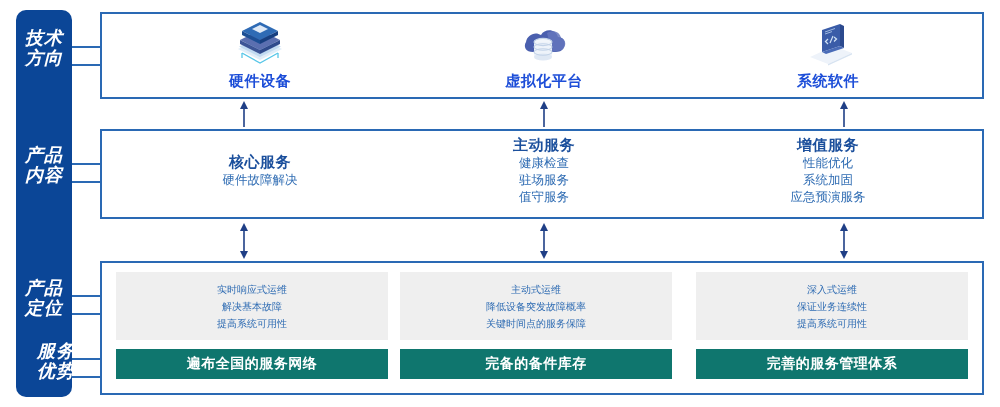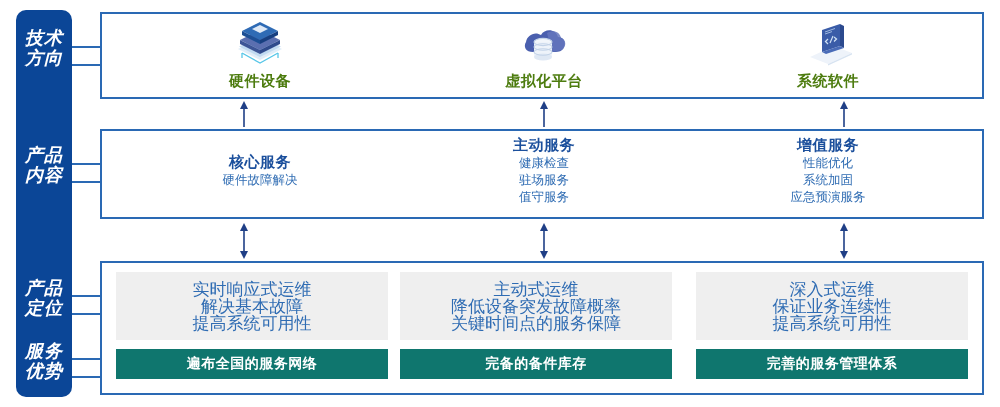--- a/index.html
+++ b/index.html
@@ -72,21 +72,21 @@
     align-items: center;
     justify-content: flex-start;
   }
   .tech-icon {
     width: 56px;
     height: 50px;
     margin-top: 2px;
   }
   .tech-title {
     margin-top: 2px;
-    color: #4d7c0f;
+    color: #1d4ed8;
     font-size: 15px;
     font-weight: bold;
     letter-spacing: 0.5px;
   }
 
   
   .content-col {
     position: absolute;
     top: 0;
     width: 280px;
@@ -112,21 +112,21 @@
     width: 272px;
     height: 68px;
     background: #efefef;
     display: flex;
     flex-direction: column;
     align-items: center;
     justify-content: center;
   }
   .pos-line {
     color: #2f6cb3;
-    font-size: 17px;
+    font-size: 10px;
     line-height: 17px;
   }
   .adv-bar {
     position: absolute;
     top: 86px;
     width: 272px;
     height: 30px;
     background: #0f766e;
     display: flex;
     align-items: center;
@@ -154,21 +154,21 @@
     <span>方向</span>
   </div>
   <div class="rail-label" style="top:145px;">
     <span>产品</span>
     <span>内容</span>
   </div>
   <div class="rail-label" style="top:278px;">
     <span>产品</span>
     <span>定位</span>
   </div>
-  <div class="rail-label" style="top:341px;">
+  <div class="rail-label" style="top:341px;padding-left:12px;">
     <span>服务</span>
     <span>优势</span>
   </div>
 
   <div class="conn conn-h" style="left:72px; top:46px;  width:28px;"></div>
   <div class="conn conn-h" style="left:72px; top:64px;  width:28px;"></div>
 
   <div class="conn conn-h" style="left:72px; top:163px; width:28px;"></div>
   <div class="conn conn-h" style="left:72px; top:181px; width:28px;"></div>
 

